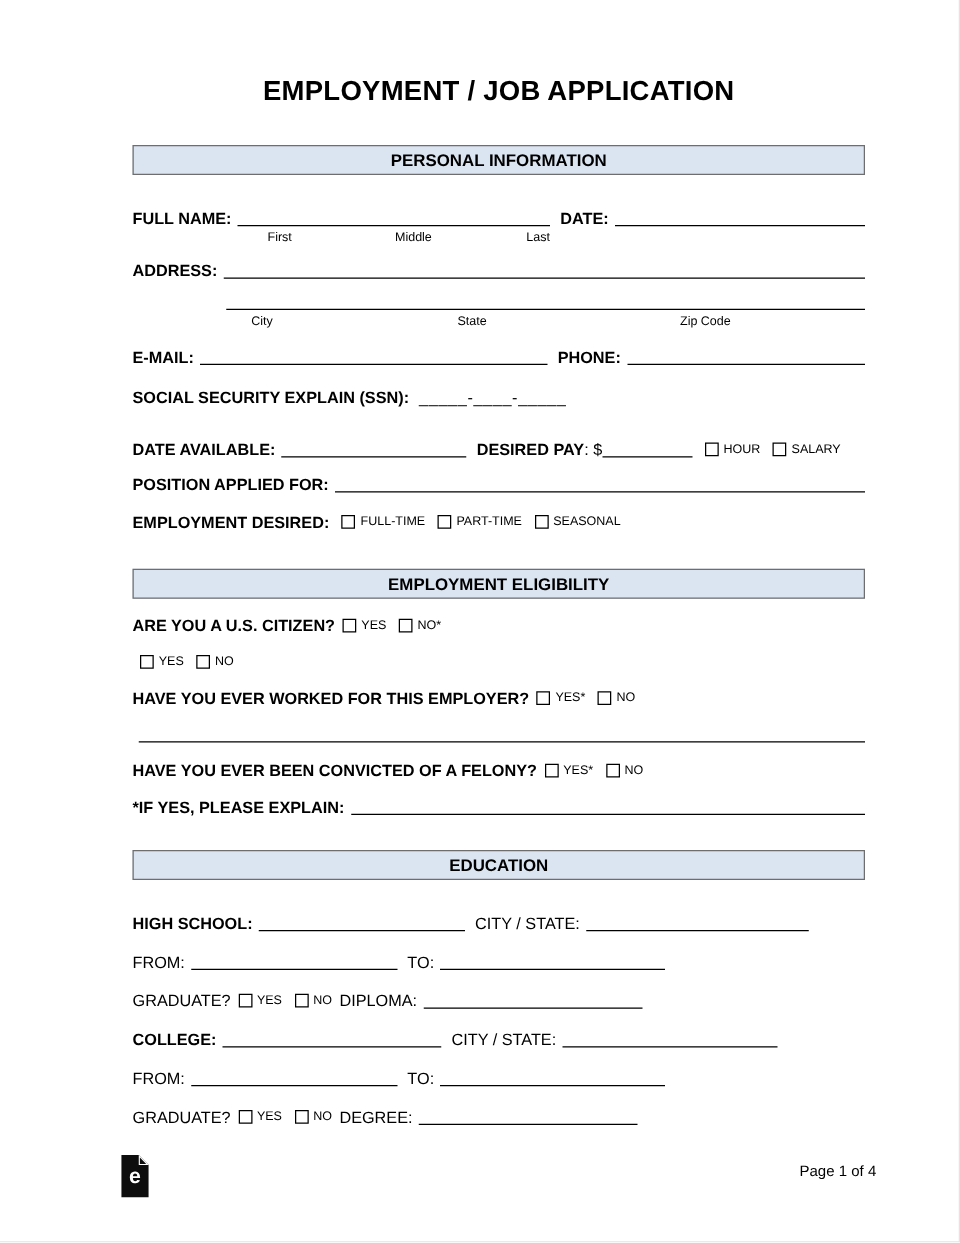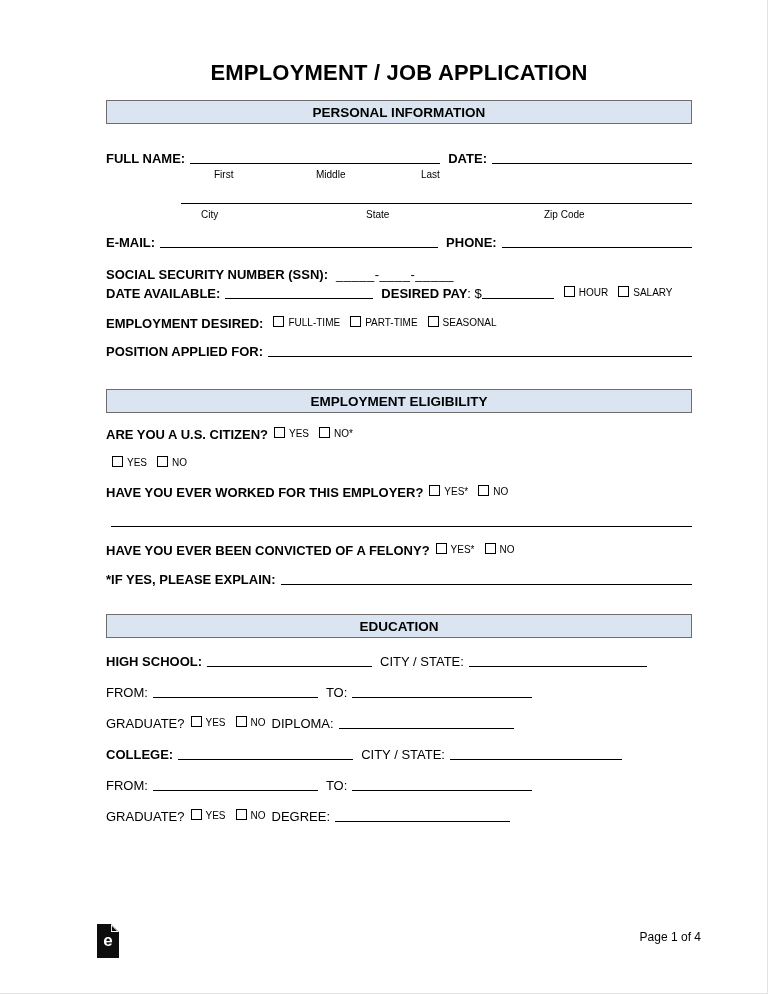--- a/index.html
+++ b/index.html
@@ -9,47 +9,47 @@
     font-family:"Liberation Sans","DejaVu Sans",sans-serif; color:#000;
     overflow:hidden; border-right:1px solid #e3e3e3; border-bottom:1px solid #e3e3e3;
   }
   .content { position:absolute; left:106px; top:0; width:586px; }
   .title { margin-top:60px; text-align:center; font-size:22px; font-weight:bold; line-height:26px; letter-spacing:.2px; }
   .bar {
     height:24px; background:#dbe5f1; border:1.5px solid #6e6e6e;
     display:flex; align-items:center; justify-content:center;
     font-weight:bold; font-size:13.5px;
   }
-  .bar1 { margin-top:14px; }
+  .bar1 { margin-top:30px; }
   .bar2 { margin-top:30px; }
   .bar3 { margin-top:27px; }
-  .row { display:flex; align-items:flex-start; font-size:13px; line-height:15px; height:15px; white-space:nowrap; }
+  .row { display:flex; align-items:center; font-size:13px; line-height:15px; height:15px; white-space:nowrap; }
   .b { font-weight:bold; }
   .line { display:inline-block; border-bottom:1.4px solid #000; height:13px; margin-left:5px; }
   .flex { flex:1; }
   .ml { margin-left:8px; }
   .cb { flex:none; display:inline-block; width:11px; height:11px; border:1.5px solid #000; margin:0 4px 1px 10px; background:#fff; }
   .cb.t { margin-left:6px; }
   .cbl { font-size:10px; line-height:13px; }
   .sub { position:relative; height:12px; font-size:10px; line-height:12px; margin-top:3px; }
   .sub span { position:absolute; top:0;padding-left:20px; }
   .spacer { display:inline-block; }
   .blank { font-size:13px; letter-spacing:.5px; }
   
   .r-fullname { margin-top:27px; }
   .r-address  { margin-top:12px; }
   .r-address2 { margin-top:10px; }
   .r-email    { margin-top:14px; }
   .r-ssn      { margin-top:17px; }
-  .r-avail    { margin-top:4px; }
+  .r-avail    { margin-top:27px; }
   .r-position { margin-top:13px; }
   .r-empdes   { margin-top:15px; }
   .r-q1 { margin-top:14px; }
   .r-q  { margin-top:14px; }
-  .r-ed1 { margin-top:16px; }
+  .r-ed1 { margin-top:27px; }
   .r-ed  { margin-top:16px; }
   .footer-page { position:absolute; top:930px; right:66px; font-size:12px; }
   .logo { position:absolute; top:924px; left:97px; width:22px; height:34px; }
   .logo-e {
     position:absolute; left:0; top:8px; width:22px; text-align:center;
     color:#fff; font-weight:bold; font-size:17px; line-height:17px;
   }
 </style>
 </head>
 <body>
@@ -66,68 +66,72 @@
       <span class="line" style="width:250px"></span>
       <span class="b ml">DATE:</span>
       <span class="line flex"></span>
     </div>
     <div class="sub">
       <span style="left:88px">First</span>
       <span style="left:190px">Middle</span>
       <span style="left:295px">Last</span>
     </div>
 
+    <div class="row r-address">
+      <span class="b">ADDRESS:</span>
+      <span class="line flex"></span>
+    </div>
 
     <div class="row r-address2">
       <span class="spacer" style="width:70px"></span>
       <span class="line flex"></span>
     </div>
     <div class="sub">
       <span style="left:75px">City</span>
       <span style="left:240px">State</span>
       <span style="left:418px">Zip Code</span>
     </div>
 
     <div class="row r-email">
       <span class="b">E-MAIL:</span>
       <span class="line" style="width:278px"></span>
       <span class="b ml">PHONE:</span>
       <span class="line flex"></span>
     </div>
 
     <div class="row r-ssn">
-      <span class="b">SOCIAL SECURITY NUMBER (SSN):</span>
+      <span class="b">SOCIAL SECURITY EXPLAIN (SSN):</span>
       <span class="blank ml">_____-____-_____</span>
     </div>
 
     <div class="row r-avail">
       <span class="b">DATE AVAILABLE:</span>
       <span class="line" style="width:148px"></span>
       <span class="b ml">DESIRED PAY</span>
       <span>: $</span>
       <span class="line" style="width:72px;margin-left:0"></span>
       <span class="cb"></span>
       <span class="cbl">HOUR</span>
       <span class="cb"></span>
       <span class="cbl">SALARY</span>
     </div>
 
+    <div class="row r-position">
+      <span class="b">POSITION APPLIED FOR:</span>
+      <span class="line flex"></span>
+    </div>
+
     <div class="row r-empdes">
       <span class="b">EMPLOYMENT DESIRED:</span>
       <span class="cb"></span>
       <span class="cbl">FULL-TIME</span>
       <span class="cb"></span>
       <span class="cbl">PART-TIME</span>
       <span class="cb"></span>
       <span class="cbl">SEASONAL</span>
-    </div>
-
-    <div class="row r-position">
-      <span class="b">POSITION APPLIED FOR:</span>
-      <span class="line flex"></span>
     </div>
 
     <div class="bar bar2">EMPLOYMENT ELIGIBILITY</div>
 
     <div class="row r-q1">
       <span class="b">ARE YOU A U.S. CITIZEN?</span>
       <span class="cb t"></span>
       <span class="cbl">YES</span>
       <span class="cb"></span>
       <span class="cbl">NO*</span>

